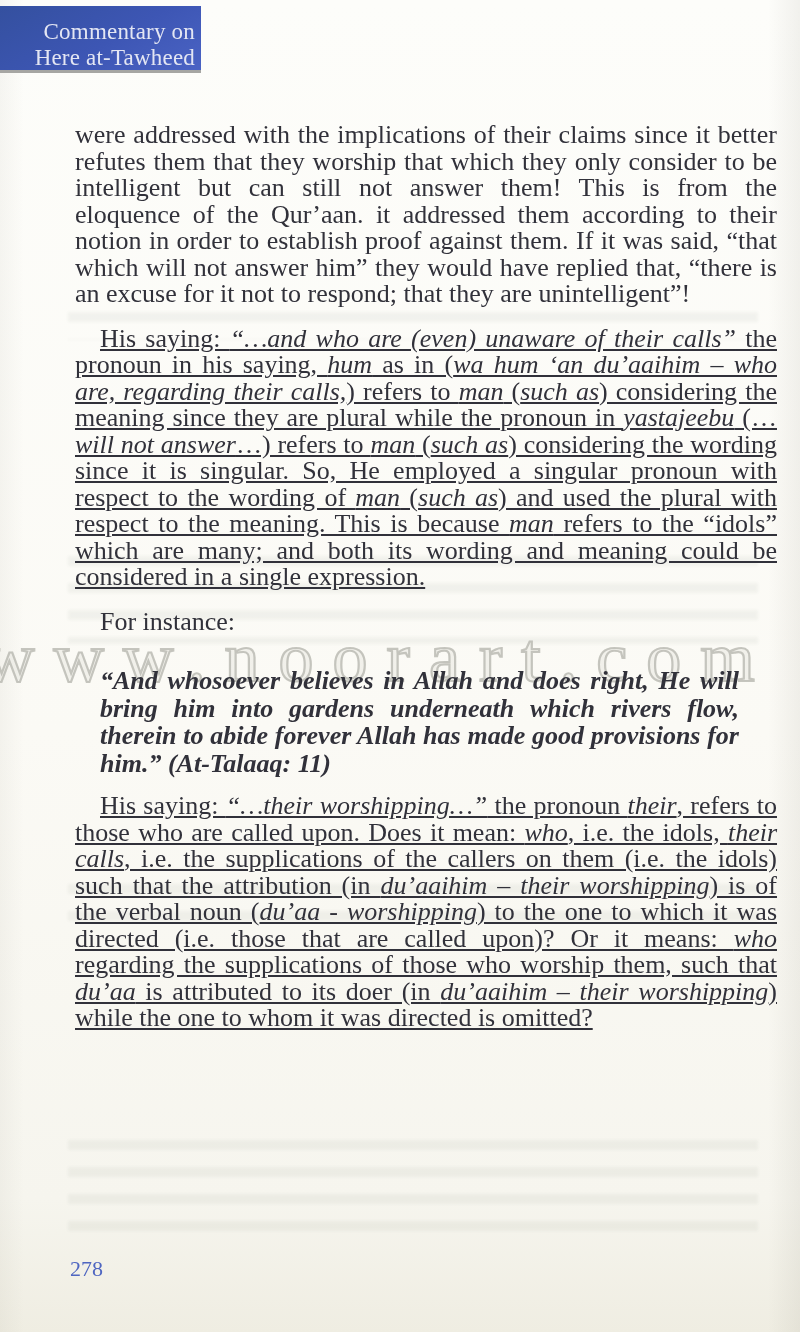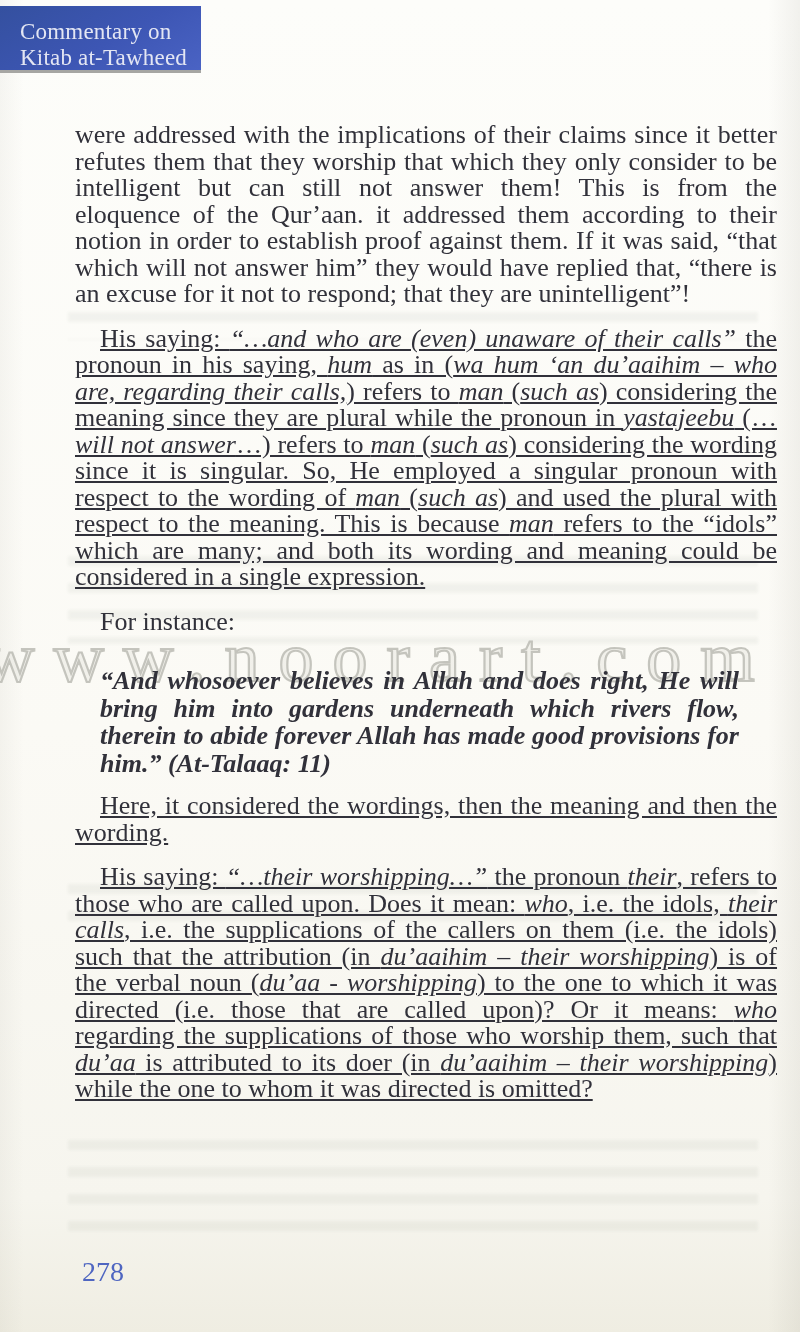--- a/index.html
+++ b/index.html
@@ -8,21 +8,21 @@
     font-family:"Liberation Serif","DejaVu Serif",serif;
     color:#31313a;
     background:
       linear-gradient(90deg, rgba(120,115,100,0.06), rgba(0,0,0,0) 3%, rgba(0,0,0,0) 96%, rgba(100,95,80,0.08)),
       linear-gradient(180deg, #fdfdfa 0%, #fbfaf5 55%, #f6f5ee 90%, #efede2 100%);
   }
 
   
   .banner{
     position:absolute;top:6px;left:0;width:201px;height:67px;box-sizing:border-box;
-    padding:13px 6px 0 20px;text-align:left;
+    padding:13px 6px 0 20px;text-align:right;
     background:linear-gradient(150deg,#34509f 0%,#3d56b4 55%,#4a63c4 100%);
     border-bottom:3px solid #a6a6a3;
     color:#e3e6f3;font-size:23px;line-height:26px;letter-spacing:0.2px;
     z-index:3;
   }
 
   
   .wm{
     position:absolute;top:622px;left:-16px;z-index:1;white-space:nowrap;
     font-family:"Liberation Serif",serif;
@@ -51,41 +51,40 @@
     text-indent:0;line-height:27.5px;font-weight:bold;}
   .main em{font-style:italic;}
 
   .verse{
     direction:rtl;text-align:center;color:#4254ba;
     font-family:"DejaVu Sans",sans-serif;
     font-size:21px;line-height:56px;margin:4px 0 14px;
   }
   .verse div{white-space:nowrap;}
 
-  .page-num{position:absolute;left:82px;top:1256px;font-size:28px;color:#4f66c1;z-index:2;}
+  .page-num{position:absolute;left:70px;top:1256px;font-size:22px;color:#4f66c1;z-index:2;}
 </style>
 </head>
 <body>
 
 <div class="banner">
   <div>Commentary on</div>
-  <div>Kitab at-Tawheed</div>
+  <div>Here at-Tawheed</div>
 </div>
 
 <div class="wm">www.noorart.com</div>
 
 <div class="bleed b1"></div>
 <div class="bleed b2"></div>
 <div class="bleed b3"></div>
 <div class="bleed b4"></div>
 
 <div class="main">
     <p class="opening"><span>were addressed with the implications of their claims since it better refutes them that they worship that which they only consider to be intelligent but can still not answer them! This is from the eloquence of the Qur’aan. it addressed them according to their notion in order to establish proof against them. If it was said, “that which will not answer him” they would have replied that, “there is an excuse for it not to respond; that they are unintelligent”!</span></p>
     <p class="indent"><span>His saying: </span><em>“…and who are (even) unaware of their calls”</em><span> the pronoun in his saying, </span><em>hum</em><span> as in (</span><em>wa hum ‘an du’aaihim – who are, regarding their calls,</em><span>) refers to </span><em>man</em><span> (</span><em>such as</em><span>) considering the meaning since they are plural while the pronoun in </span><em>yastajeebu</em><span> (…</span><em>will not answer</em><span>…) refers to </span><em>man</em><span> (</span><em>such as</em><span>) considering the wording since it is singular. So, He employed a singular pronoun with respect to the wording of </span><em>man</em><span> (</span><em>such as</em><span>) and used the plural with respect to the meaning. This is because </span><em>man</em><span> refers to the “idols” which are many; and both its wording and meaning could be considered in a single expression.</span></p>
     <p class="label"><span>For instance:</span></p>
     <div class="verse">
     </div>
     <p class="translation"><em>“And whosoever believes in Allah and does right, He will bring him into gardens underneath which rivers flow, therein to abide forever Allah has made good provisions for him.” (At-Talaaq: 11)</em></p>
-    <p class="indent"><span>Here, it considered the wordings, then the meaning and then the wording.</span></p>
     <p class="indent"><span>His saying: </span><em>“…their worshipping…”</em><span> the pronoun </span><em>their</em><span>, refers to those who are called upon. Does it mean: </span><em>who</em><span>, i.e. the idols, </span><em>their calls</em><span>, i.e. the supplications of the callers on them (i.e. the idols) such that the attribution (in </span><em>du’aaihim – their worshipping</em><span>) is of the verbal noun (</span><em>du’aa - worshipping</em><span>) to the one to which it was directed (i.e. those that are called upon)? Or it means: </span><em>who</em><span> regarding the supplications of those who worship them, such that </span><em>du’aa</em><span> is attributed to its doer (in </span><em>du’aaihim – their worshipping</em><span>) while the one to whom it was directed is omitted?</span></p>
   </div>
 
 <div class="page-num">278</div>
 
 </body></html>

